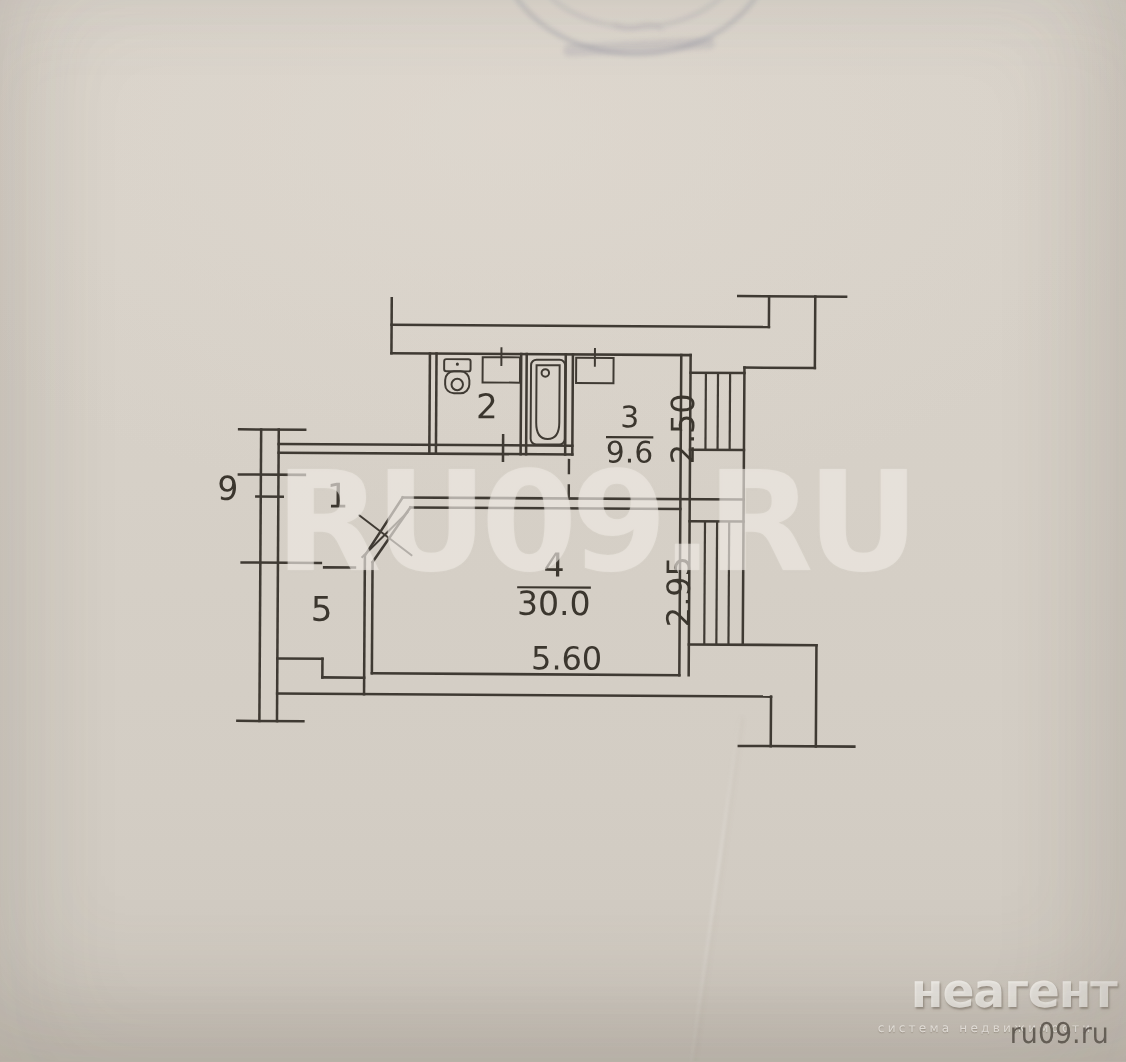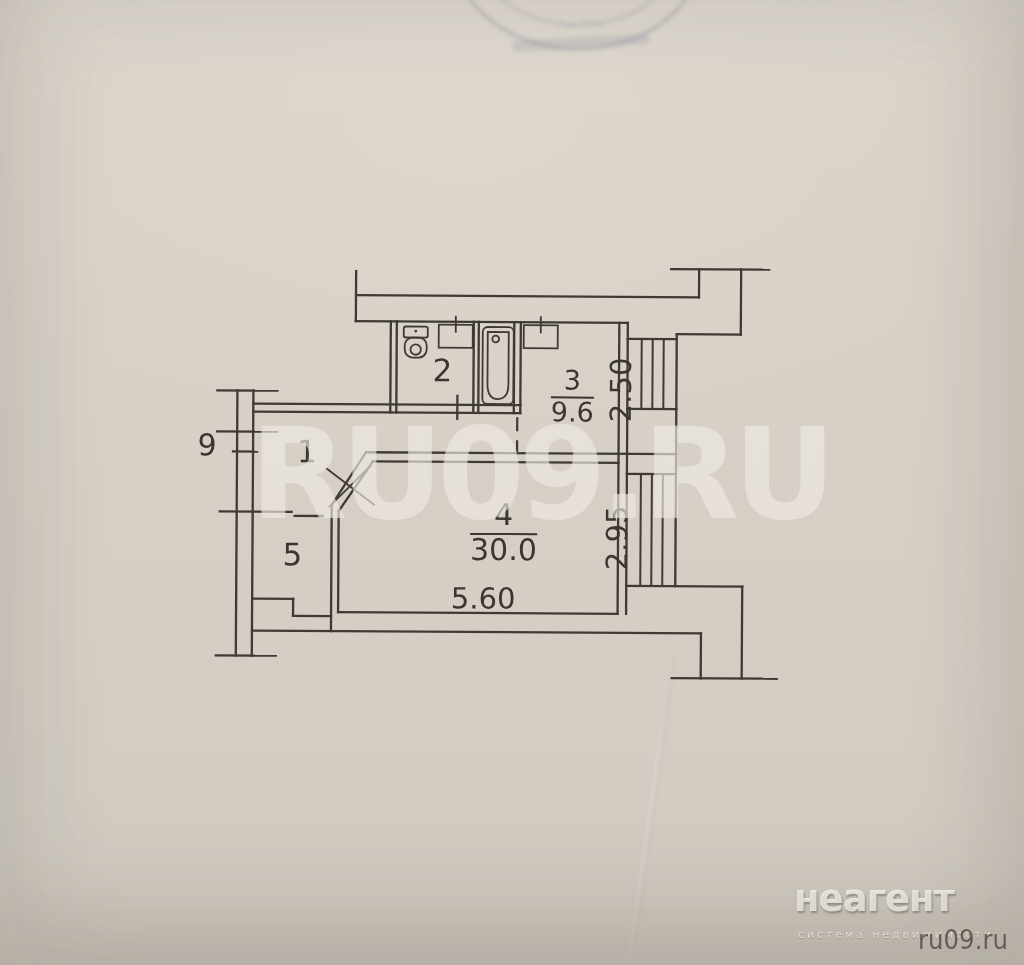--- a/index.html
+++ b/index.html
@@ -30,21 +30,21 @@
   }
   .stamp{position:absolute;left:420px;top:0;width:320px;height:95px;opacity:0.85;}
   .crease{
     position:absolute;left:648px;top:650px;width:3px;height:330px;
     background:linear-gradient(180deg,rgba(255,255,255,0.0),rgba(255,255,255,0.35) 40%,rgba(255,255,255,0.15));
     box-shadow:2px 0 4px rgba(110,100,88,0.14);
     transform:rotate(8deg);filter:blur(1.5px);opacity:0.55;
   }
   .logo{position:absolute;left:0;top:0;width:100%;height:100%;pointer-events:none;}
   .logo-brand{
-    position:absolute;left:794px;top:880px;font-size:37px;font-weight:bold;letter-spacing:-1px;
+    position:absolute;left:828px;top:880px;font-size:43px;font-weight:bold;letter-spacing:-1px;
     color:rgba(253,251,247,0.80);text-shadow:1px 2px 2px rgba(108,98,86,0.55);line-height:1;
   }
   .logo-tagline{
     position:absolute;left:798px;top:929px;font-size:11px;letter-spacing:2.9px;
     color:rgba(253,251,247,0.88);text-shadow:0 1px 1px rgba(118,108,94,0.45);line-height:1;white-space:nowrap;
   }
   .logo-site{
     position:absolute;left:918px;top:927px;font-size:26px;color:#544f48;opacity:0.85;
     transform:scaleX(0.94);transform-origin:left;line-height:1;
   }
@@ -194,21 +194,21 @@
       <span class="frac-num">3</span>
       <span class="frac-area">9.6</span>
     </div>
     <div class="frac frac-r4" style="left:504px;top:500px">
       <span class="frac-num">4</span>
       <span class="frac-area">30.0</span>
     </div>
 
     <div class="lbl dim rot" style="left:621px;top:389px">2.50</div>
     <div class="lbl dim rot" style="left:618px;top:537px">2.95</div>
-    <div class="lbl dim" style="left:484px;top:599px">5.60</div>
+    <div class="lbl dim" style="left:516px;top:599px">5.60</div>
   </div>
 
   <div class="watermark">RU09.RU</div>
 
   <div class="crease"></div>
 
   <div class="logo">
     <div class="logo-brand">неагент</div>
     <div class="logo-tagline">система недвижимости</div>
     <div class="logo-site">ru09.ru</div>

